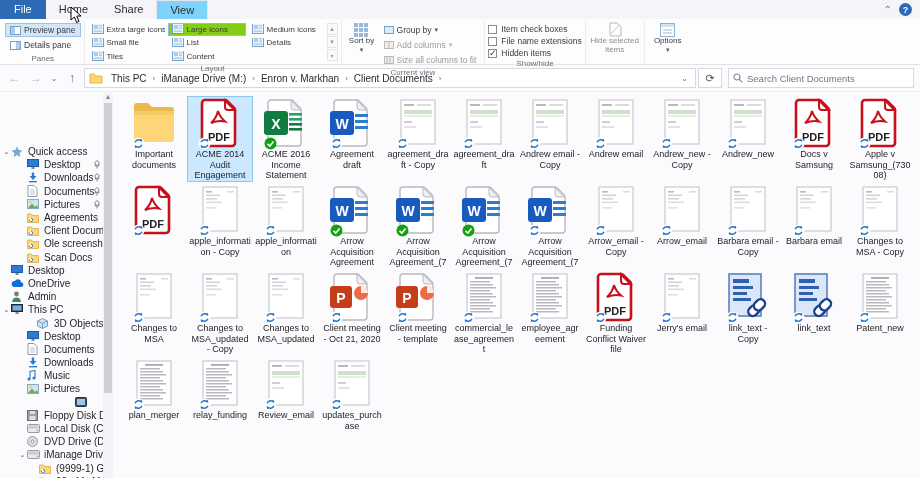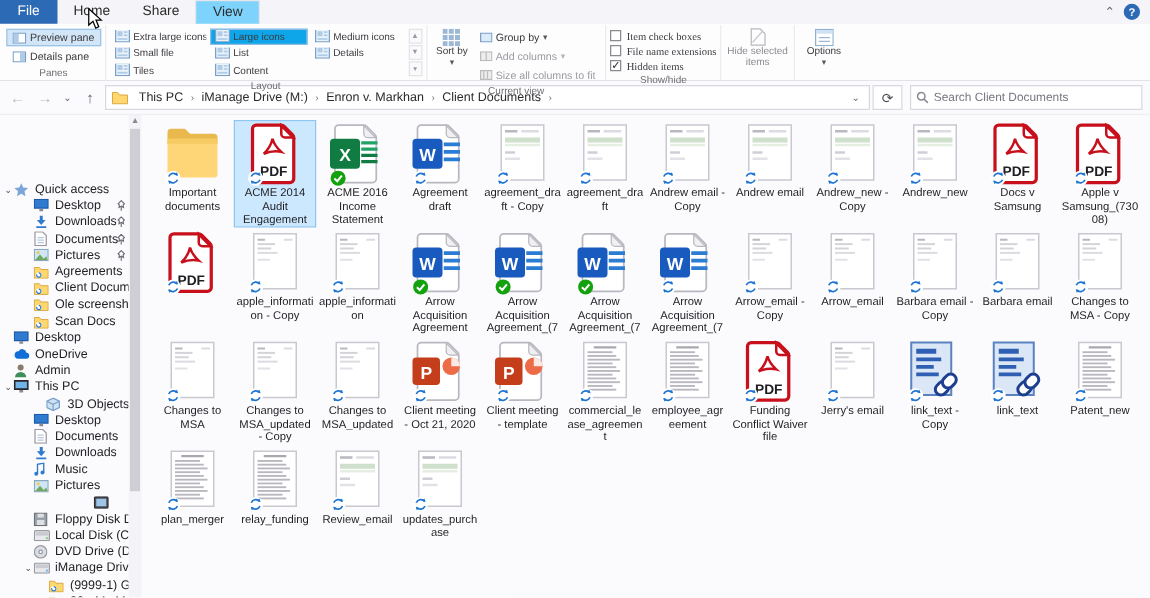--- a/index.html
+++ b/index.html
@@ -34,27 +34,27 @@
   .smallcol { display:flex; flex-direction:column; gap:1px; padding-top:2px; }
   .smallbtn { display:flex; align-items:center; gap:3px; font-size:8.5px; color:#3b3a3e;
     padding:1px 4px; border:1px solid transparent; white-space:nowrap; }
   .smallbtn.hl { background:#d3e6f8; border-color:#9bc3e8; }
   .smallbtn.dim { color:#9b9aa0; }
 
   .gallery { display:grid; grid-template-columns:repeat(3,78px); grid-auto-flow:column;
     grid-template-rows:repeat(3,12.5px); gap:1px 2px; padding-top:2px; }
   .gitem { display:flex; align-items:center; gap:3px; font-size:8px; color:#3b3a3e;
     padding:0 3px; border:1px solid transparent; white-space:nowrap; overflow:hidden; }
-  .gitem.selected { background:#0ea5e9; border-color:#8fbce4;text-align:center; }
+  .gitem.selected { background:#84cc16; border-color:#8fbce4;text-align:center; }
   .gscroll { display:flex; flex-direction:column; gap:1px; padding:2px 0 0 1px; }
   .gsbtn { width:11px; height:12px; border:1px solid #e4e3e8; color:#9a99a0; font-size:6px;
     display:flex; align-items:center; justify-content:center; background:#fafafc; }
 
   .chkcol { display:flex; flex-direction:column; gap:2px; padding-top:3px; }
-  .chkrow { display:flex; align-items:flex-start; gap:4px; font-size:8.5px; color:#3b3a3e; white-space:nowrap;font-family:Liberation Serif, serif; }
+  .chkrow { display:flex; align-items:flex-end; gap:4px; font-size:8.5px; color:#3b3a3e; white-space:nowrap; }
   .chkbox { width:9px; height:9px; border:1px solid #8b8a90; background:#fff; position:relative;
     display:flex; align-items:center; justify-content:center; font-size:9px; color:#2b2b2b; line-height:1; }
 
   
   .addrrow { height:27px; display:flex; align-items:center; background:#fbfafd;
     padding:0 6px 0 4px; gap:2px; border-bottom:1px solid #efeef3; }
   .navbtn { width:20px; height:20px; display:flex; align-items:center; justify-content:center;
     font-size:12px; color:#5f6a78; }
   .navbtn.dim { color:#b9b8c0; }
   .navbtn.tiny { width:12px; font-size:8px; }

